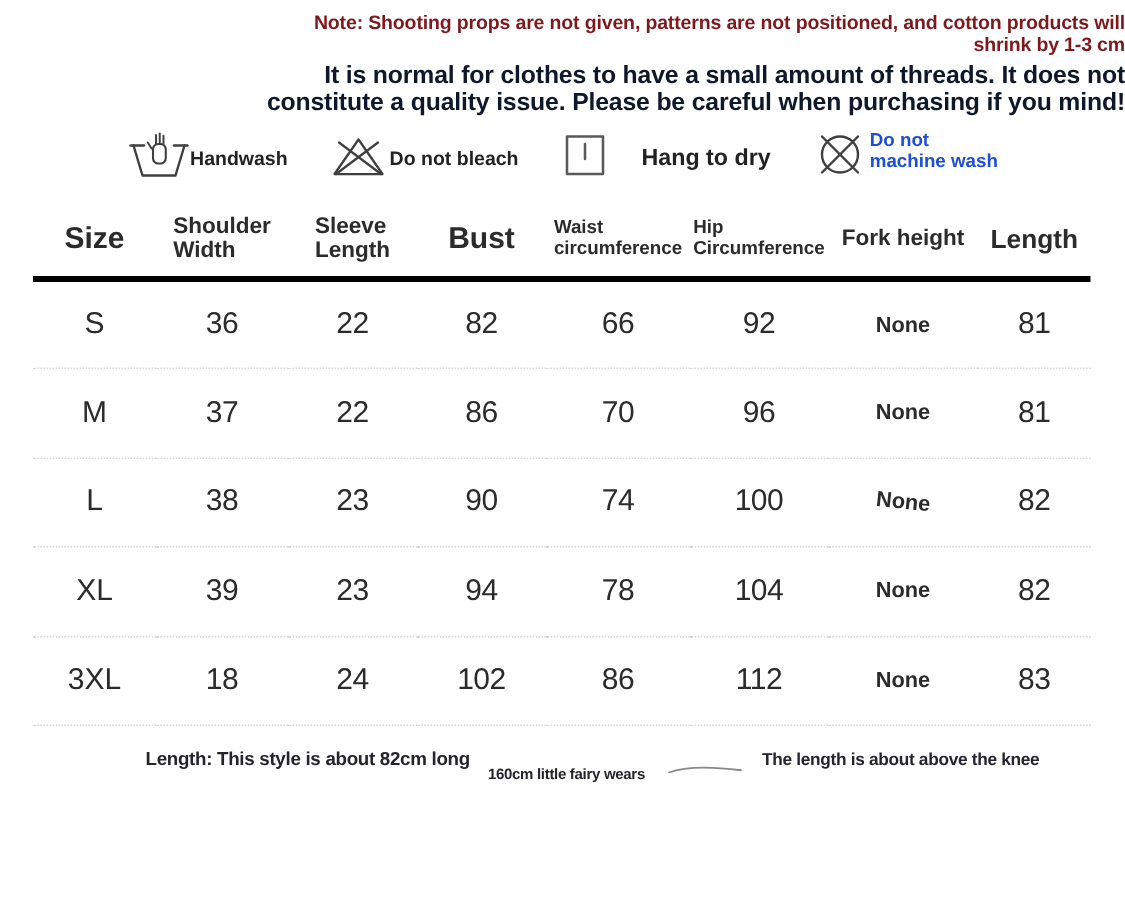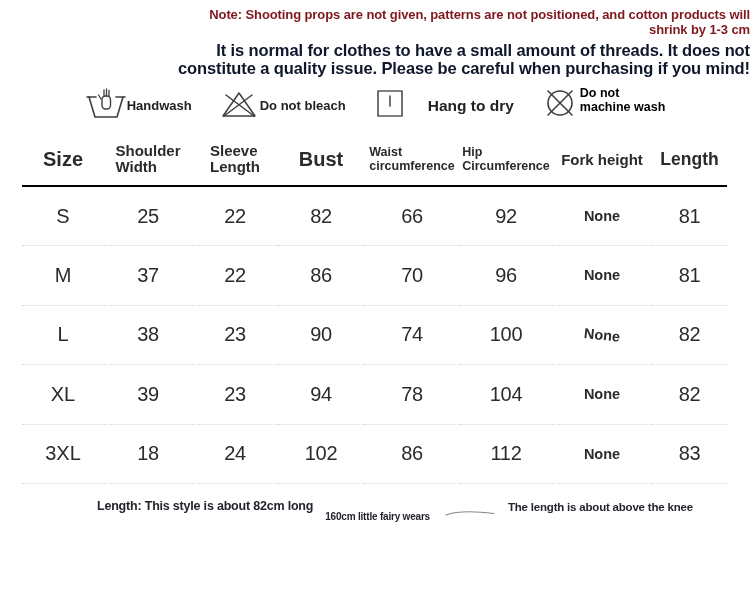--- a/index.html
+++ b/index.html
@@ -11,25 +11,25 @@
   .notes{padding-top:8px;text-align:right;}
   .note-small{color:#7E181C;font-weight:bold;font-size:13px;line-height:14.5px;letter-spacing:-0.1px;}
   .note-big{margin-top:5px;color:#0f172a;font-weight:bold;font-size:16.5px;line-height:17.5px;letter-spacing:-0.1px;}
   
   .care-row{margin-top:7px;display:flex;justify-content:center;align-items:flex-start;gap:26px;}
   .care-item{display:flex;flex-direction:row;align-items:center;}
   .care-icon{height:40px;display:flex;align-items:center;justify-content:center;}
   .care-icon svg{display:block;}
   .care-label{margin-top:3px;color:#222;font-weight:bold;font-size:13px;line-height:14px;white-space:nowrap;}
   .care-label.big{font-size:15.5px;padding-left:20px;}
-  .care-label-2l{margin-top:3px;color:#000000;font-weight:bold;font-size:12.5px;line-height:13.5px;text-align:left;align-self:flex-start;}
+  .care-label-2l{margin-top:3px;color:#1d4ed8;font-weight:bold;font-size:12.5px;line-height:13.5px;text-align:left;align-self:flex-start;}
   
   table.size-table{border-collapse:collapse;table-layout:fixed;margin-left:22px;margin-top:10px;width:705px;color:#2B2B2B;}
   .size-table th,.size-table td{padding:0;text-align:center;vertical-align:middle;overflow:visible;}
-  .size-table thead tr{height:52px;border-bottom:2px solid #000000;}
+  .size-table thead tr{height:52px;border-bottom:4px solid #000000;}
   .size-table tbody tr{height:59.5px;border-bottom:1px dotted #d8d8d8;}
   .hc-big{font-size:20px;font-weight:bold;}
   .hc-med{font-size:15px;font-weight:bold;line-height:16px;}
   .hc-sml{font-size:12.5px;font-weight:bold;line-height:14px;}
   .hc-len{font-size:17.5px;font-weight:bold;}
   .h2{display:inline-block;text-align:left;}
   .h2 .l{display:block;}
   .size-label{font-size:20px;font-weight:normal;}
   .num-val{font-size:20px;font-weight:normal;letter-spacing:-0.3px;}
   .none-val{font-size:14.5px;font-weight:bold;display:inline-block;}
@@ -131,21 +131,21 @@
         <th><span class="hc-big">Bust</span></th>
         <th><span class="h2 hc-sml"><span class="l">Waist</span><span class="l">circumference</span></span></th>
         <th><span class="h2 hc-sml"><span class="l">Hip</span><span class="l">Circumference</span></span></th>
         <th><span class="hc-med">Fork height</span></th>
         <th><span class="hc-len">Length</span></th>
       </tr>
     </thead>
     <tbody>
       <tr>
         <td><span class="size-label">S</span></td>
-        <td><span class="num-val">25</span></td>
+        <td><span class="num-val">36</span></td>
         <td><span class="num-val">22</span></td>
         <td><span class="num-val">82</span></td>
         <td><span class="num-val">66</span></td>
         <td><span class="num-val">92</span></td>
         <td><span class="none-val">None</span></td>
         <td><span class="num-val">81</span></td>
       </tr>
       <tr>
         <td><span class="size-label">M</span></td>
         <td><span class="num-val">37</span></td>

